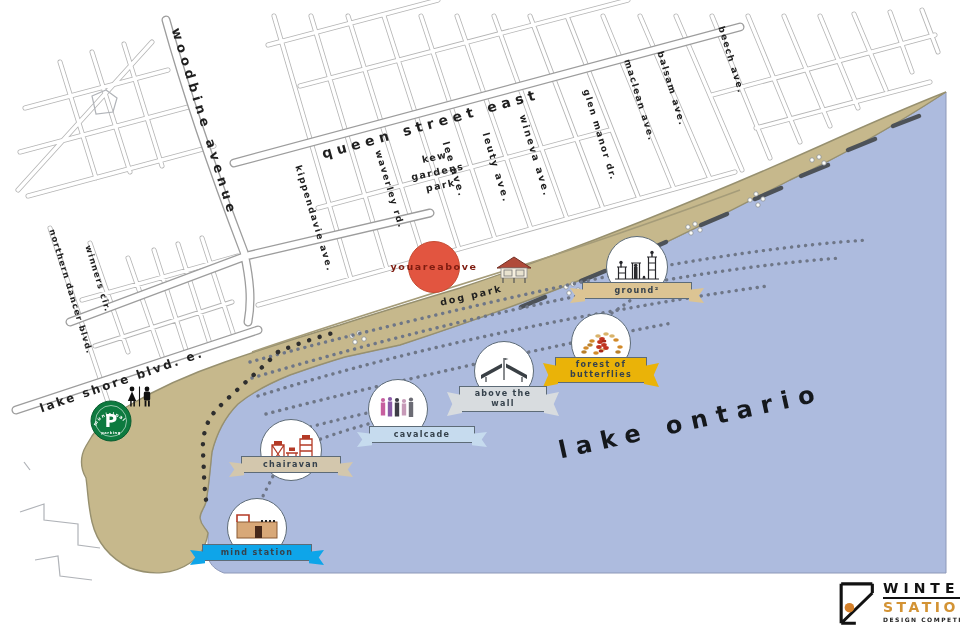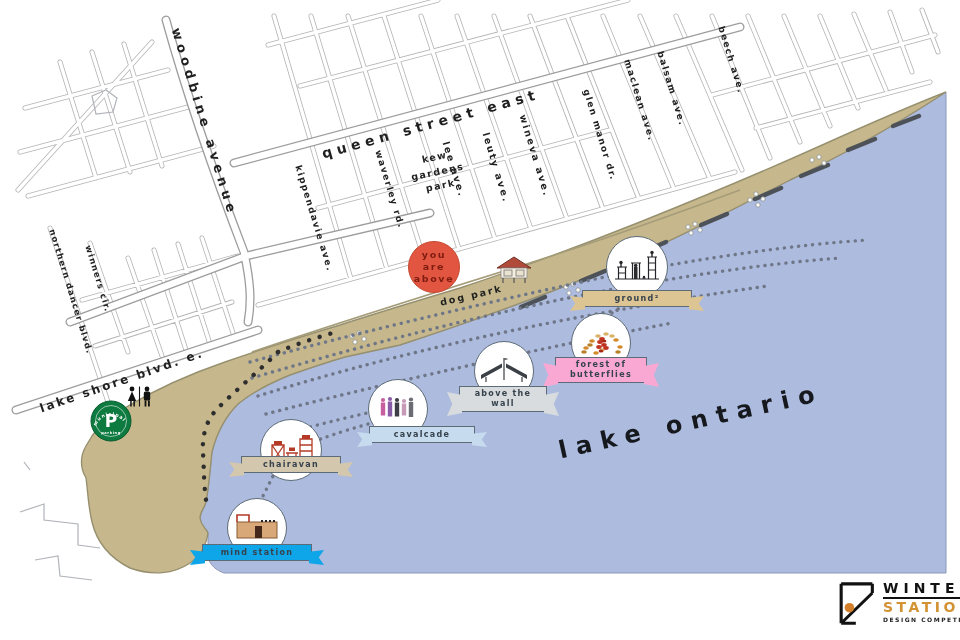--- a/index.html
+++ b/index.html
@@ -2,21 +2,21 @@
 <html><head>
 <meta charset="utf-8">
 <style>
   html,body{margin:0;padding:0;background:#ffffff;}
   #stage{position:relative;width:960px;height:640px;background:#ffffff;overflow:hidden;
          font-family:"DejaVu Sans",sans-serif;}
   svg.base{position:absolute;left:0;top:0;}
   .lbl{position:absolute;font-weight:700;color:#1f1f1f;white-space:nowrap;transform-origin:0 0;z-index:2;}
   .kew{text-align:center;line-height:1.55;}
   .kew span{display:block;}
-  .yah{position:absolute;width:50px;height:50px;border-radius:50%;display:flex;flex-direction:column;
+  .yah{position:absolute;width:50px;height:50px;border-radius:50%;display:flex;flex-direction:row;
        align-items:center;justify-content:center;color:#7e1c10;font-weight:700;font-size:9.5px;
        letter-spacing:1.6px;line-height:1.25;z-index:4;border:1px solid #c64b32;}
   .dome{position:absolute;background:#ffffff;border:1.6px solid #5d6b77;border-radius:50%;
         display:flex;align-items:center;justify-content:center;box-sizing:border-box;z-index:3;}
   .banner{position:absolute;transform:translateX(-50%);border:1.2px solid #5d6b77;display:flex;
           align-items:center;justify-content:center;text-align:center;font-size:8px;font-weight:700;
           letter-spacing:1.3px;color:#36424c;line-height:1.25;box-sizing:border-box;z-index:5;padding:1px 4px;}
   .banner::before,.banner::after{content:"";position:absolute;top:5px;width:15px;height:100%;
           background:inherit;z-index:-1;}
   .banner::before{left:-13px;clip-path:polygon(0 0,100% 12%,100% 88%,0 100%,35% 50%);}
@@ -229,21 +229,21 @@
       <circle cx="10" cy="13.5" r="1.7" fill="#26262a"></circle>
         <rect x="9.3" y="15" width="1.4" height="3.5" fill="#26262a"></rect>
       <rect x="23" y="18" width="3.5" height="12" fill="#2b2b2e"></rect>
         <circle cx="24.7" cy="16.5" r="1.8" fill="#2b2b2e"></circle>
       <circle cx="41" cy="3.5" r="1.7" fill="#26262a"></circle>
         <rect x="40.3" y="5" width="1.4" height="3" fill="#26262a"></rect>
       <circle cx="33" cy="28" r="1.2" fill="#26262a"></circle>
         <rect x="31.5" y="28.5" width="3" height="1.2" fill="#26262a"></rect>
     </svg>
   </div>
-  <div class="banner" style="left: 637px; top: 290px; width: 110px; height: 17px; background: rgb(220, 196, 147);">
+  <div class="banner" style="left: 637px; top: 282px; width: 110px; height: 17px; background: rgb(220, 196, 147);">
     <span>ground²</span>
   </div>
 
   <div class="dome" style="left:571px;top:313px;width:60px;height:60px;">
     <svg width="50" height="34" viewBox="0 0 50 34">
       <g fill="#d28a2a">
           <ellipse cx="10" cy="22" rx="2.8" ry="1.8"></ellipse>
           <ellipse cx="16" cy="15" rx="2.8" ry="1.8"></ellipse>
         <ellipse cx="40" cy="14" rx="2.8" ry="1.8"></ellipse>
           <ellipse cx="44" cy="21" rx="2.8" ry="1.8"></ellipse>
@@ -266,21 +266,21 @@
         <ellipse cx="26" cy="13" rx="2.8" ry="1.9"></ellipse>
           <ellipse cx="30" cy="22" rx="2.8" ry="1.9"></ellipse>
           <ellipse cx="23" cy="21" rx="2.8" ry="1.9"></ellipse>
         </g>
       <g fill="#a82818">
           <ellipse cx="28" cy="15" rx="2.4" ry="1.6"></ellipse>
           <ellipse cx="25" cy="25" rx="2.4" ry="1.6"></ellipse>
         </g>
     </svg>
   </div>
-  <div class="banner" style="left: 601px; top: 357px; width: 92px; height: 26px; background: #f9a8d4;">
+  <div class="banner" style="left: 601px; top: 357px; width: 92px; height: 26px; background: #eab308;">
     <span>forest of butterflies</span>
   </div>
 
   <div class="dome" style="left:474px;top:341px;width:60px;height:60px;">
     <svg width="52" height="32" viewBox="0 0 52 32">
       <path d="M3,20 L24,8.5 L24,12.5 L3,24 Z" fill="#3a4045"></path>
       <path d="M49,20 L28,8.5 L28,12.5 L49,24 Z" fill="#3a4045"></path>
       <rect x="25.4" y="3" width="1.2" height="22" fill="#3a4045"></rect>
       <path d="M8,22 V27 M44,22 V27" stroke="#3a4045" stroke-width="1.2" fill="none"></path>
       <path d="M26.6,3 L30.5,4 L26.6,5 Z" fill="#3a4045"></path>

